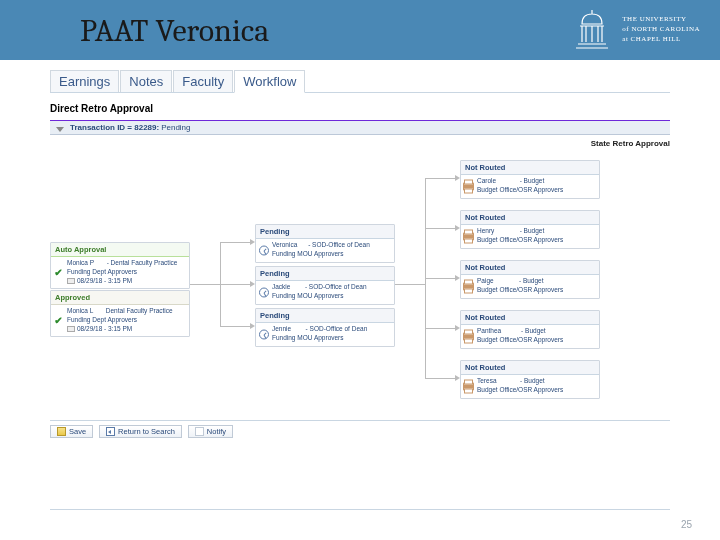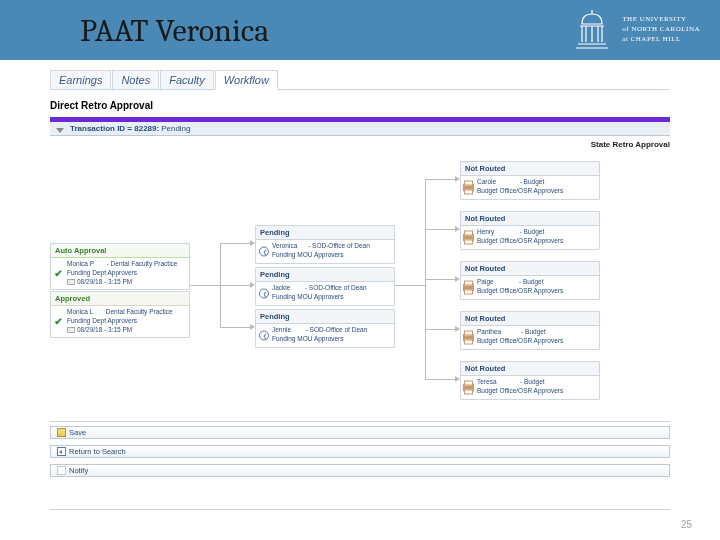--- a/index.html
+++ b/index.html
@@ -4,24 +4,24 @@
 <style>
   * { box-sizing: border-box; margin: 0; padding: 0; }
   body { width: 720px; height: 540px; font-family: Arial, sans-serif; background: #fff; position: relative; }
   .header { background: #4A88B5; height: 60px; display: flex; align-items: center; padding-left: 80px; position: relative; }
   .header-title { font-family: Cambria, Georgia, serif; font-size: 32px; color: #1a1a1a; font-weight: normal; }
   .logo-area { position: absolute; right: 20px; top: 8px; display: flex; align-items: center; gap: 10px; }
   .dome { width: 40px; height: 44px; }
   .univ-text { font-size: 7px; color: #fff; line-height: 1.4; letter-spacing: 0.5px; font-family: Georgia, serif; }
   .content { padding: 6px 50px 0 50px; font-size: 8px; color: #333; }
   .tabs { display: flex; border-bottom: 1px solid #c9d6e2; margin-bottom: 10px; margin-top: 4px; }
-  .tab { padding: 3px 8px; border: 1px solid #d0d8e0; border-bottom: none; background: #f5f7fa; margin-right: 1px; font-size: 11px; color: #3a5a8a; cursor: pointer; font-style: italic; }
+  .tab { padding: 3px 8px; border: 1px solid #d0d8e0; border-bottom: none; background: #f5f7fa; margin-right: 1px; font-size: 13px; color: #3a5a8a; cursor: pointer; }
   .tab.active { background: #fff; border-bottom: 1px solid #fff; margin-bottom: -1px; }
   .section-title { font-weight: bold; font-size: 10px; margin: 6px 0; color: #000; }
-  .txn-bar { background: #e8eef5; padding: 2px 4px; font-size: 8px; display: flex; align-items: flex-end; border-top: 5px solid #6d28d9; border-bottom: 1px solid #bcc8d8; }
+  .txn-bar { background: #e8eef5; padding: 2px 4px; font-size: 8px; display: flex; align-items: flex-end; border-top: 1px solid #6d28d9; border-bottom: 1px solid #bcc8d8; }
   .txn-bar .caret { width: 0; height: 0; border-left: 4px solid transparent; border-right: 4px solid transparent; border-top: 5px solid #888; margin: 0 6px 0 2px; }
   .txn-label { font-weight: bold; color: #2a4a7a; }
   .subhead { font-weight: bold; font-size: 8px; margin: 4px 0 6px 4px; color: #222; text-align: right; }
   .flow-area { position: relative; height: 260px; margin-top: 4px; }
   
   .wbox { position: absolute; width: 140px; border: 1px solid #cfd6df; background: #fff; border-radius: 1px; }
   .wbox-header { padding: 2px 4px 2px 4px; font-weight: bold; font-size: 7.5px; }
   .hdr-auto { background: #f4faf2; border-bottom: 1px solid #b8e09a; color: #3d7d2a; }
   .hdr-approved { background: #f7f7f2; border-bottom: 1px solid #d8d8c8; color: #3d7d2a; }
   .hdr-pending { background: #f3f5f9; border-bottom: 1px solid #c9d6e2; color: #2a4a7a; }
@@ -37,21 +37,21 @@
   .clock::before, .clock::after { content: ""; position: absolute; background: #5a7aa8; left: 50%; top: 50%; transform-origin: left center; }
   .clock::before { width: 3px; height: 1px; transform: rotate(-45deg); }
   .clock::after { width: 4px; height: 1px; transform: rotate(60deg); }
   .printer { width: 11px; height: 8px; background: #c9986a; border-radius: 1px; position: relative; }
   .printer::before { content: ""; position: absolute; width: 7px; height: 3px; background: #fff; border: 1px solid #c9986a; top: -3px; left: 1px; }
   .printer::after { content: ""; position: absolute; width: 7px; height: 3px; background: #fff; border: 1px solid #c9986a; bottom: -3px; left: 1px; }
   
   .conn { position: absolute; background: #bbb; }
   .arrow { position: absolute; width: 0; height: 0; border-top: 3px solid transparent; border-bottom: 3px solid transparent; border-left: 5px solid #bbb; }
   
-  .actions { border-top: 1px solid #c9d6e2; margin-top: 6px; padding-top: 4px; display: flex; gap: 6px; flex-direction: column; }
+  .actions { border-top: 1px solid #c9d6e2; margin-top: 6px; padding-top: 4px; display: flex; gap: 6px; }
   .btn { display: inline-flex; align-items: center; gap: 3px; border: 1px solid #c0cad6; background: linear-gradient(#fff,#eef2f7); padding: 1px 6px; font-size: 7.5px; color: #2a4a7a; cursor: pointer; }
   .btn-icon { width: 9px; height: 9px; display: inline-block; }
   .save-i { background: linear-gradient(#f7e28a,#e9c84a); border: 1px solid #b8982a; }
   .ret-i { background: #fff; border: 1px solid #5a7aa8; position: relative; }
   .ret-i::after { content: ""; position: absolute; left: 1px; top: 2px; width: 0; height: 0; border-top: 2px solid transparent; border-bottom: 2px solid transparent; border-right: 3px solid #5a7aa8; }
   .notify-i { background: #fff; border: 1px solid #c0cad6; position: relative; }
   .page-num { position: absolute; bottom: 10px; right: 28px; font-size: 10px; color: #9aa4ae; }
   .hr-line { position: absolute; bottom: 30px; left: 50px; right: 50px; border-top: 1px solid #c9d6e2; }
 </style>
 </head>

